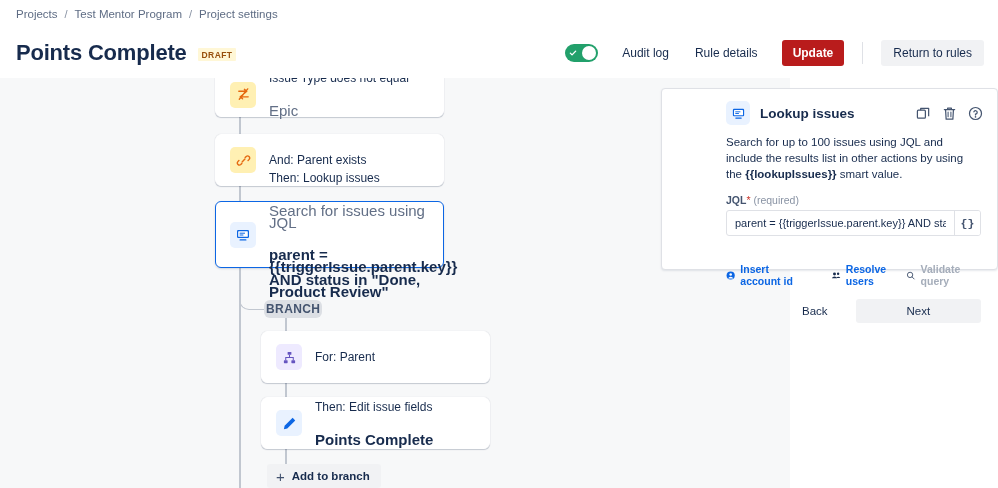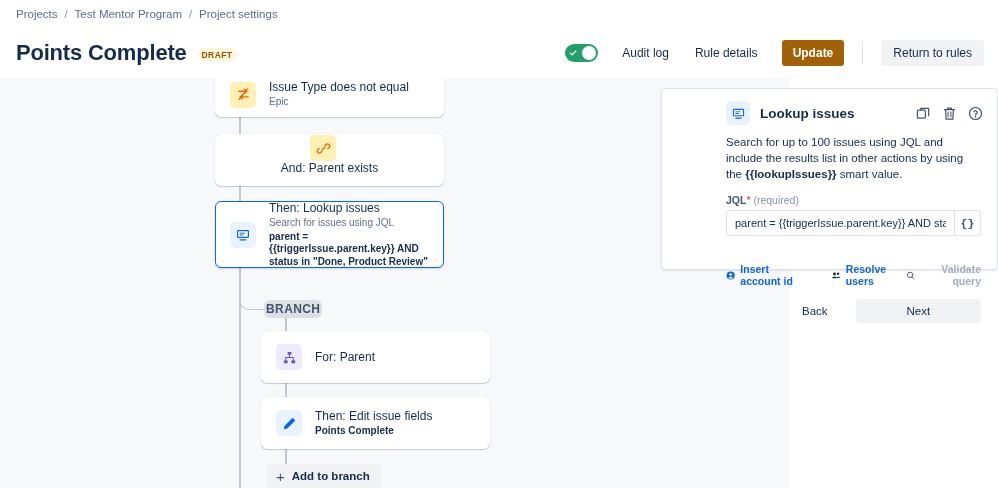--- a/index.html
+++ b/index.html
@@ -41,21 +41,21 @@
     color: #172b4d;
     letter-spacing: -0.2px;
   }
   .draft-badge {
     background: #fff7d6;
     color: #974f0c;
     font-size: 8.5px;
     font-weight: 700;
     letter-spacing: 0.4px;
     padding: 2px 4px 1px 4px;
-    border-radius: 6px;
+    border-radius: 1px;
     position: relative;
     top: -2px;
   }
   .header-right { display: flex; align-items: center; gap: 22px; }
 
   .toggle {
     width: 33px; height: 18px;
     background: #22a06b;
     border-radius: 10px;
     position: relative;
@@ -77,21 +77,21 @@
   }
 
   .hdr-link {
     font-size: 12px;
     color: #172b4d;
     cursor: pointer;
     padding: 4px 2px;
   }
 
   .btn-update {
-    background: #a16207;
+    background: #b91c1c;
     color: #ffffff;
     font-size: 12px;
     font-weight: 600;
     border: none;
     border-radius: 3px;
     padding: 6px 11px;
     cursor: pointer;
     font-family: inherit;
   }
   .hdr-divider {
@@ -156,24 +156,24 @@
   .ic-orange { background: #fff0b3; }
   .ic-blue   { background: #e9f2ff; }
   .ic-purple { background: #eeeaff; }
   .card-body { min-width: 0; }
   .card-title {
     font-size: 12px;
     color: #172b4d;
     line-height: 15px;
   }
   .card-sub {
-    font-size: 10px;
+    font-size: 15px;
     color: #626f86;
     line-height: 12.5px;
-    margin-top: 1px;
+    margin-top: 19px;
   }
   .card-sub.strong { color: #172b4d; font-weight: 600; }
 
   .branch-tag {
     position: absolute;
     background: #dcdfe4;
     color: #44546f;
     font-size: 12px;
     font-weight: 600;
     letter-spacing: 0.4px;
@@ -295,21 +295,21 @@
     font-weight: 600;
     margin-top: 19px;
   }
   .lnk {
     display: flex;
     align-items: center;
     gap: 5px;
     color: #0c66e4;
     cursor: pointer;
   }
-  .lnk.disabled { color: #a5adba; cursor: default; text-align: right; }
+  .lnk.disabled { color: #a5adba; cursor: default; }
   .lnk:nth-child(2) { margin-left: 19px; }
   .lnk.right { margin-left: auto; }
 
   .panel-footer {
     display: flex;
     align-items: center;
     margin-top: 12px;
     padding: 0 16px;
   }
   .btn-back {
@@ -381,21 +381,21 @@
         <path d="M13 10.5 H5 M7 8.5 L4.5 10.5 L7 12.5" stroke="#e56910" stroke-width="1.5" fill="none" stroke-linecap="round" stroke-linejoin="round"></path>
         <path d="M12.5 2 L3.5 13" stroke="#e56910" stroke-width="1.5" stroke-linecap="round"></path>
       </svg>
     </div>
     <div class="card-body">
       <div class="card-title">Issue Type does not equal</div>
       <div class="card-sub">Epic</div>
     </div>
   </div>
 
-  <div class="rule-card" style="left:215px; top:56px; width:229px; height:52px;flex-direction:column;">
+  <div class="rule-card" style="left:215px; top:56px; width:229px; height:52px;">
     <div class="card-icon ic-orange">
       <svg width="15" height="15" viewBox="0 0 16 16">
         <path d="M6.5 9.5 L9.5 6.5" stroke="#e56910" stroke-width="1.5" stroke-linecap="round"></path>
         <path d="M6.2 11.2 L5.1 12.3 A2.2 2.2 0 0 1 2 9.2 L3.1 8.1" stroke="#e56910" stroke-width="1.5" fill="none" stroke-linecap="round"></path>
         <path d="M9.8 4.8 L10.9 3.7 A2.2 2.2 0 0 1 14 6.8 L12.9 7.9" stroke="#e56910" stroke-width="1.5" fill="none" stroke-linecap="round"></path>
       </svg>
     </div>
     <div class="card-body">
       <div class="card-title">And: Parent exists</div>
     </div>

